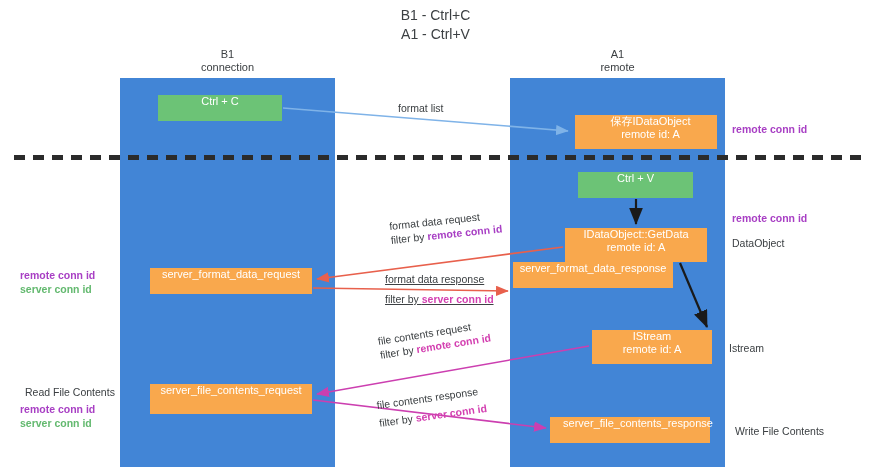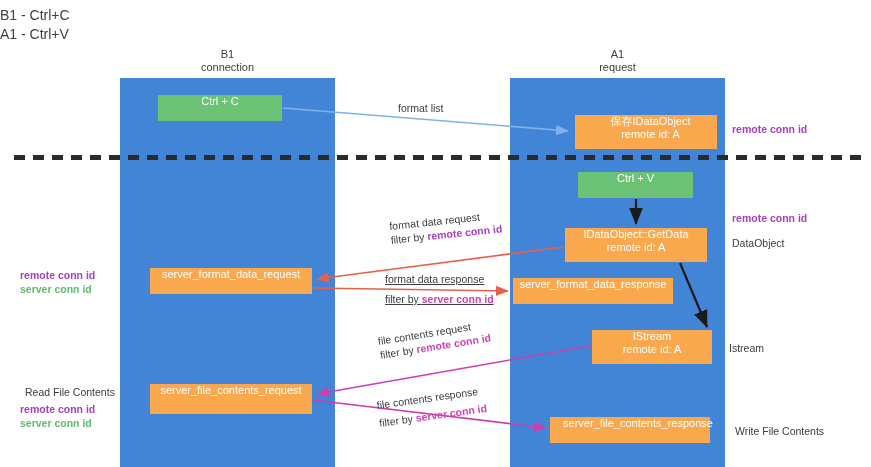--- a/index.html
+++ b/index.html
@@ -21,41 +21,41 @@
     position:absolute;text-align:center;width:215px;
     font-size:11px;color:#3c4043;line-height:13px;
   }
   .lane-title.b1{left:120px;top:48px;}
   .lane-title.a1{left:510px;top:48px;}
   .lane-title .t1{display:block;}
   .lane-title .t2{display:block;}
 
   
   .heading{
-    position:absolute;left:0;top:6px;width:871px;
+    position:absolute;left:0;top:6px;width:871px;text-align:center;
     font-size:14px;color:#3c4043;line-height:19px;
   }
   .heading span{display:block;}
 
   
   .box{
     position:absolute;
     display:flex;flex-direction:column;align-items:center;
     color:#ffffff;font-size:11px;line-height:13px;text-align:center;
     box-sizing:border-box;
   }
   .box.orange{background:#f9a84d;}
   .box.green{background:#6cc376;}
 
   .b-ctrlc{left:158px;top:95px;width:124px;height:26px;}
   .b-saveido{left:575px;top:115px;width:142px;height:34px;padding-left:9px;}
   .b-ctrlv{left:578px;top:172px;width:115px;height:26px;}
   .b-getdata{left:565px;top:228px;width:142px;height:34px;}
   .b-sfdreq{left:150px;top:268px;width:162px;height:26px;}
-  .b-sfdresp{left:513px;top:278px;width:160px;height:26px;}
+  .b-sfdresp{left:513px;top:262px;width:160px;height:26px;}
   .b-istream{left:592px;top:330px;width:120px;height:34px;}
   .b-sfcreq{left:150px;top:384px;width:162px;height:30px;}
   .b-sfcresp{left:550px;top:417px;width:160px;height:26px;padding-left:16px;}
 
   
   .dashed{
     position:absolute;left:14px;top:155px;width:848px;height:5px;
     background:repeating-linear-gradient(to right,#2b2b2b 0px,#2b2b2b 11px,rgba(0,0,0,0) 11px,rgba(0,0,0,0) 19px);
   }
 
@@ -97,21 +97,21 @@
     <span>B1 - Ctrl+C</span>
     <span>A1 - Ctrl+V</span>
   </div>
 
   <div class="lane-title b1">
     <span class="t1">B1</span>
     <span class="t2">connection</span>
   </div>
   <div class="lane-title a1">
     <span class="t1">A1</span>
-    <span class="t2">request</span>
+    <span class="t2">remote</span>
   </div>
 
   <div class="lane lane-b1"></div>
   <div class="lane lane-a1"></div>
 
   <svg id="arrows" viewBox="0 0 871 467">
     <defs>
       <marker id="ah-blue" markerWidth="9" markerHeight="9" refX="7.5" refY="3.2" orient="auto">
         <path d="M0,0 L8,3.2 L0,6.4 z" fill="#7fb3e8"></path>
       </marker>

